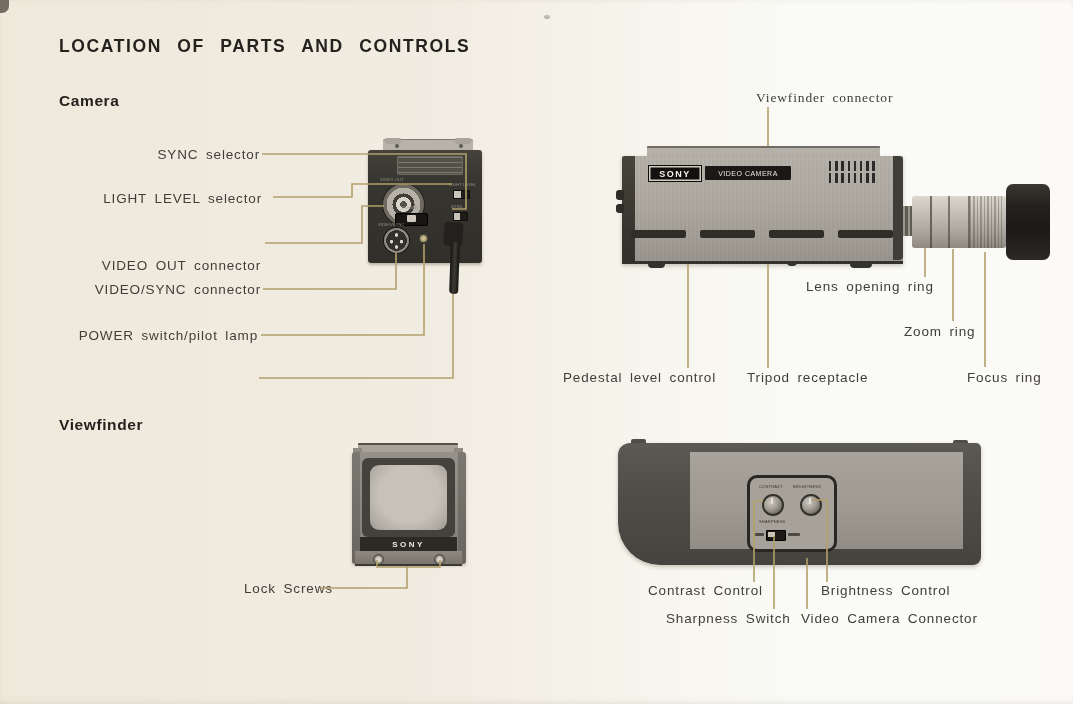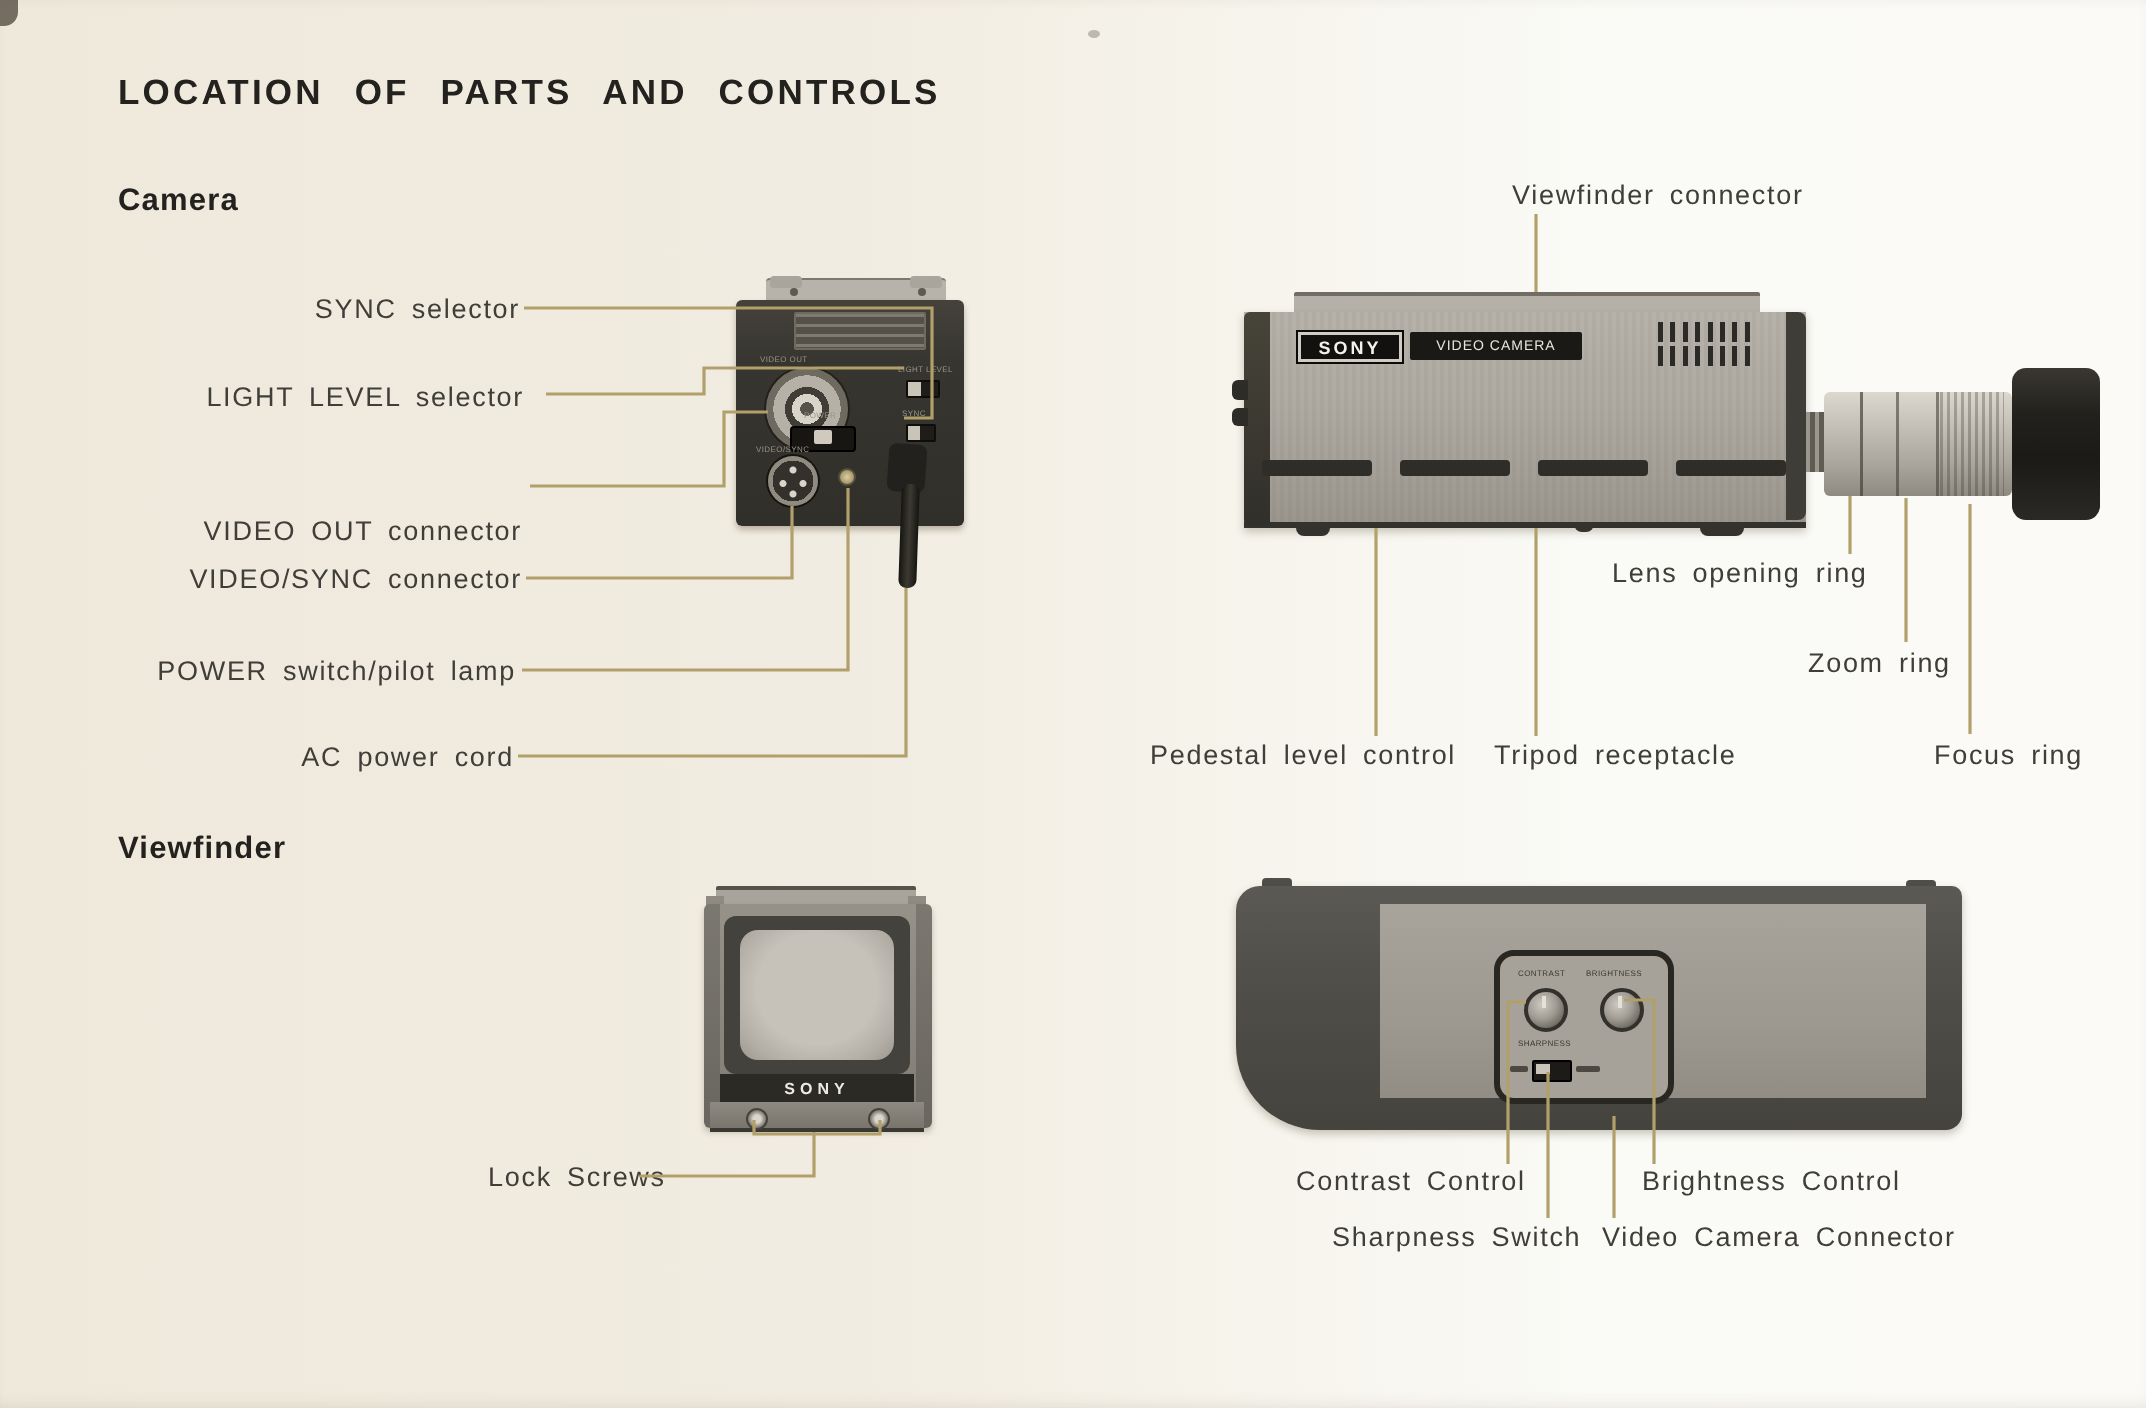--- a/index.html
+++ b/index.html
@@ -123,26 +123,25 @@
 
   <div class="title">LOCATION OF PARTS AND CONTROLS</div>
   <div class="sect" style="left:59px;top:92px;text-align:right;">Camera</div>
   <div class="sect" style="left:59px;top:416px;">Viewfinder</div>
 
   <div class="lbl r" style="left:60px;top:147px;width:200px;">SYNC selector</div>
   <div class="lbl r" style="left:60px;top:191px;width:202px;text-align:right;">LIGHT LEVEL selector</div>
   <div class="lbl r" style="left:60px;top:237px;width:201px;margin-top:21px;">VIDEO OUT connector</div>
   <div class="lbl r" style="left:40px;top:328px;width:218px;">POWER switch/pilot lamp</div>
   <div class="lbl r" style="left:40px;top:282px;width:221px;">VIDEO/SYNC connector</div>
-  <div class="lbl r" style="left:40px;top:371px;width:217px;">AC power cord</div>
-  <div class="lbl" style="left:756px;top:90px;">Viewfinder connector</div>
+  <div class="lbl" style="left:756px;top:90px;font-family:Liberation Serif, serif;">Viewfinder connector</div>
   <div class="lbl" style="left:806px;top:279px;">Lens opening ring</div>
   <div class="lbl" style="left:904px;top:324px;">Zoom ring</div>
   <div class="lbl" style="left:967px;top:370px;">Focus ring</div>
-  <div class="lbl" style="left:563px;top:370px;margin-left:12px;">Pedestal level control</div>
+  <div class="lbl" style="left:563px;top:370px;">Pedestal level control</div>
   <div class="lbl" style="left:747px;top:370px;">Tripod receptacle</div>
   <div class="lbl" style="left:228px;top:581px;margin-left:16px;">Lock Screws</div>
   <div class="lbl" style="left:648px;top:583px;">Contrast Control</div>
   <div class="lbl" style="left:821px;top:583px;">Brightness Control</div>
   <div class="lbl" style="left:666px;top:611px;">Sharpness Switch</div>
   <div class="lbl" style="left:801px;top:611px;">Video Camera Connector</div>
 
   <svg class="leads" width="1073" height="704">
     <polyline points="262,154 466,154 466,209 452,209"></polyline>
     <polyline points="273,197 352,197 352,184 452,184"></polyline>

